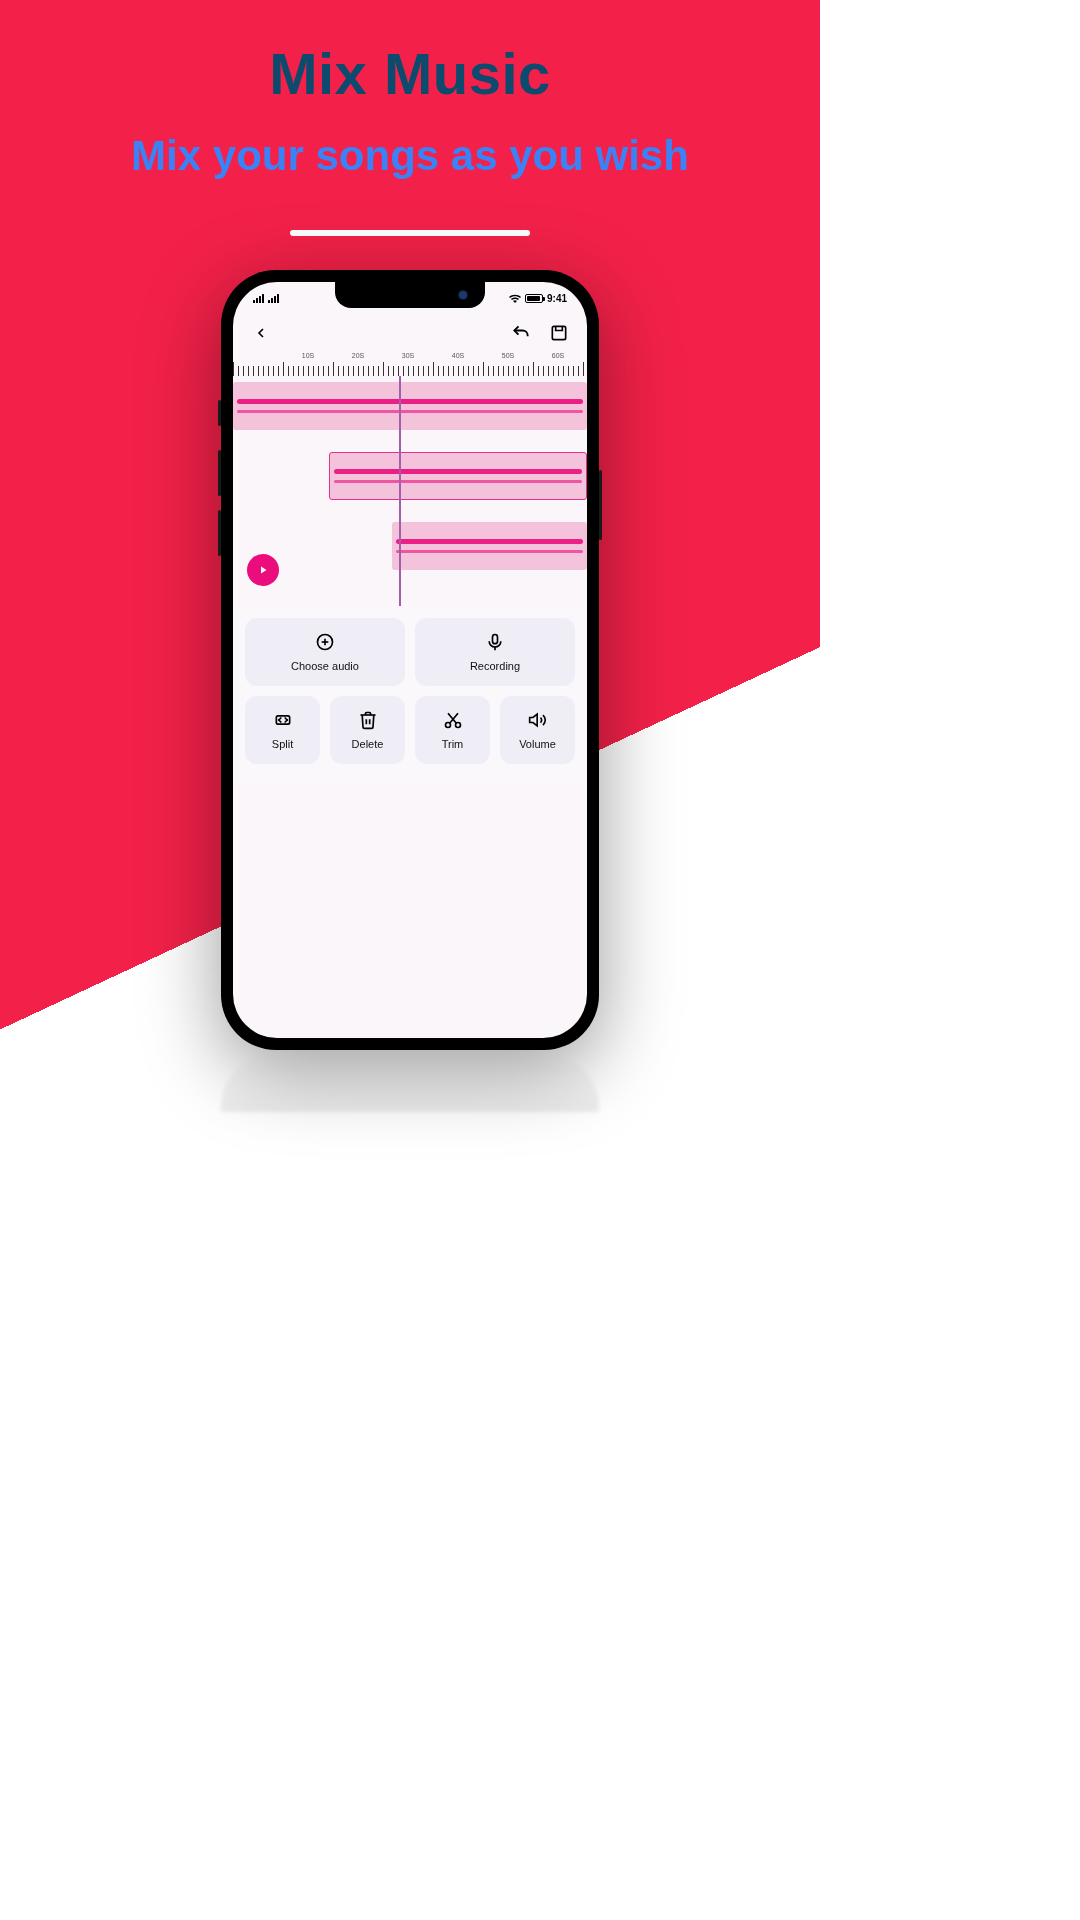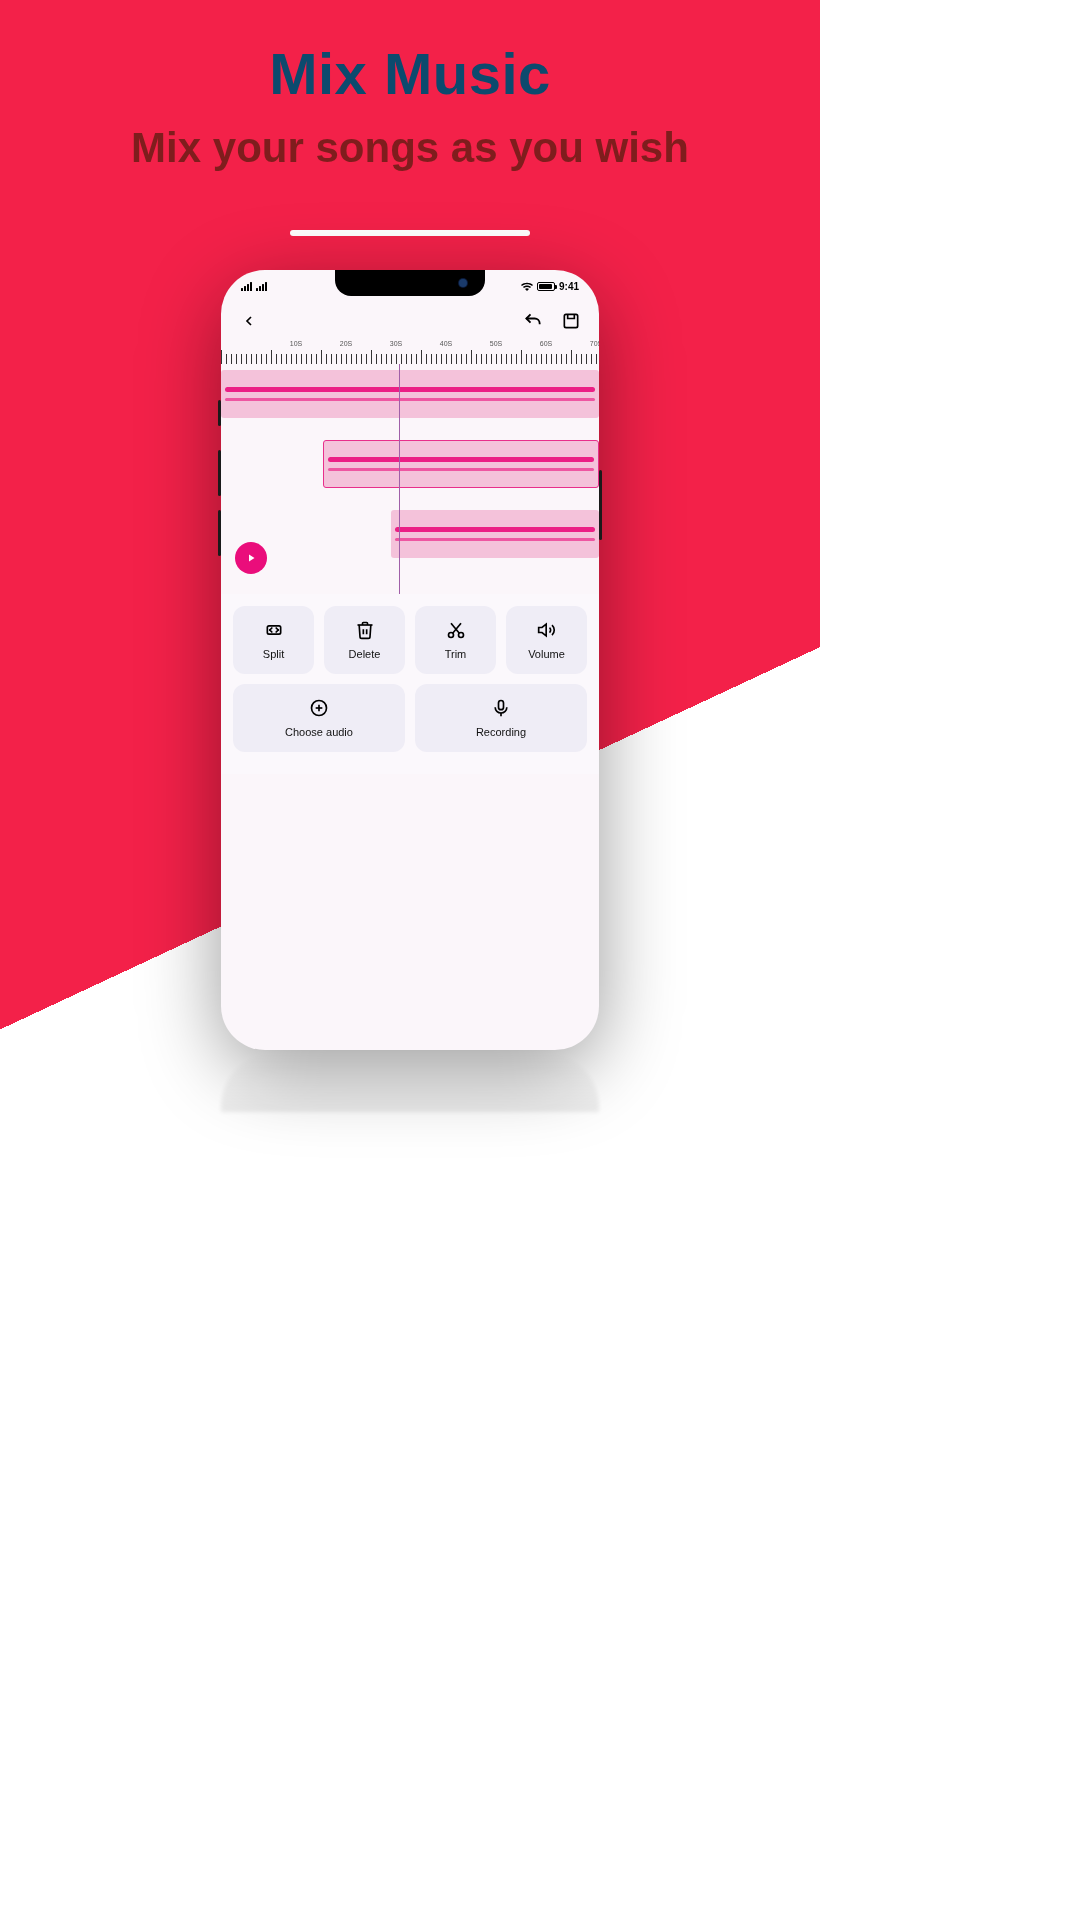--- a/index.html
+++ b/index.html
@@ -21,24 +21,24 @@
   top: 40px;
   left: 0; right: 0;
   text-align: center;
   color: #0c4a6e;
   font-weight: 800;
   font-size: 58px;
   letter-spacing: 0.5px;
 }
 .promo-subtitle {
   position: absolute;
-  top: 124px;
+  top: 132px;
   left: 0; right: 0;
   text-align: center;
-  color: #7f1d1d;
+  color: #3b82f6;
   font-weight: 700;
   font-size: 42px;
 }
 .indicator {
   position: absolute;
   top: 230px;
   left: 50%;
   transform: translateX(-50%);
   width: 240px;
   height: 6px;
@@ -47,20 +47,21 @@
 }
 .phone {
   position: absolute;
   top: 270px;
   left: 50%;
   transform: translateX(-50%);
   width: 378px;
   height: 780px;
   background: #000;
   border-radius: 55px;
+  padding: 12px;
   box-shadow: 0 20px 80px rgba(0,0,0,0.4);
 }
 .phone-side-btn {
   position: absolute;
   background: #1a1a1a;
   border-radius: 2px;
 }
 .phone-side-btn.left1 { left: -3px; top: 130px; width: 3px; height: 26px; }
 .phone-side-btn.left2 { left: -3px; top: 180px; width: 3px; height: 46px; }
 .phone-side-btn.left3 { left: -3px; top: 240px; width: 3px; height: 46px; }
@@ -330,20 +331,38 @@
         <svg width="12" height="12" viewBox="0 0 24 24">
             <path d="M8 5v14l11-7z"></path>
           </svg>
       </div>
     </div>
 
     <div class="actions">
       <div class="action-row">
         <div class="action-card">
           <svg viewBox="0 0 24 24" fill="none" stroke="#000" stroke-width="2">
+              <circle cx="12" cy="12" r="9"></circle>
+              <line x1="12" y1="8" x2="12" y2="16"></line>
+              <line x1="8" y1="12" x2="16" y2="12"></line>
+            </svg>
+          <span class="lbl">Choose audio</span>
+        </div>
+        <div class="action-card">
+          <svg viewBox="0 0 24 24" fill="none" stroke="#000" stroke-width="2">
+              <rect x="9" y="3" width="6" height="11" rx="3"></rect>
+              <path d="M5 11a7 7 0 0014 0"></path>
+              <line x1="12" y1="18" x2="12" y2="22"></line>
+            </svg>
+          <span class="lbl">Recording</span>
+        </div>
+      </div>
+      <div class="action-row">
+        <div class="action-card">
+          <svg viewBox="0 0 24 24" fill="none" stroke="#000" stroke-width="2">
               <rect x="4" y="7" width="16" height="10" rx="2"></rect>
               <line x1="8" y1="12" x2="6" y2="12"></line>
               <line x1="18" y1="12" x2="16" y2="12"></line>
               <polyline points="10 9 7 12 10 15"></polyline>
               <polyline points="14 9 17 12 14 15"></polyline>
             </svg>
           <span class="lbl">Split</span>
         </div>
         <div class="action-card">
           <svg viewBox="0 0 24 24" fill="none" stroke="#000" stroke-width="2">
@@ -365,36 +384,18 @@
         </div>
         <div class="action-card">
           <svg viewBox="0 0 24 24" fill="none" stroke="#000" stroke-width="2">
               <polygon points="11 5 6 9 2 9 2 15 6 15 11 19 11 5"></polygon>
               <path d="M15 9a4 4 0 010 6"></path>
               <path d="M18 6a8 8 0 010 12"></path>
             </svg>
           <span class="lbl">Volume</span>
         </div>
       </div>
-      <div class="action-row">
-        <div class="action-card">
-          <svg viewBox="0 0 24 24" fill="none" stroke="#000" stroke-width="2">
-              <circle cx="12" cy="12" r="9"></circle>
-              <line x1="12" y1="8" x2="12" y2="16"></line>
-              <line x1="8" y1="12" x2="16" y2="12"></line>
-            </svg>
-          <span class="lbl">Choose audio</span>
-        </div>
-        <div class="action-card">
-          <svg viewBox="0 0 24 24" fill="none" stroke="#000" stroke-width="2">
-              <rect x="9" y="3" width="6" height="11" rx="3"></rect>
-              <path d="M5 11a7 7 0 0014 0"></path>
-              <line x1="12" y1="18" x2="12" y2="22"></line>
-            </svg>
-          <span class="lbl">Recording</span>
-        </div>
-      </div>
     </div>
 
   </div>
 </div>
 
 <div class="reflection"></div>
 
 </body></html>

